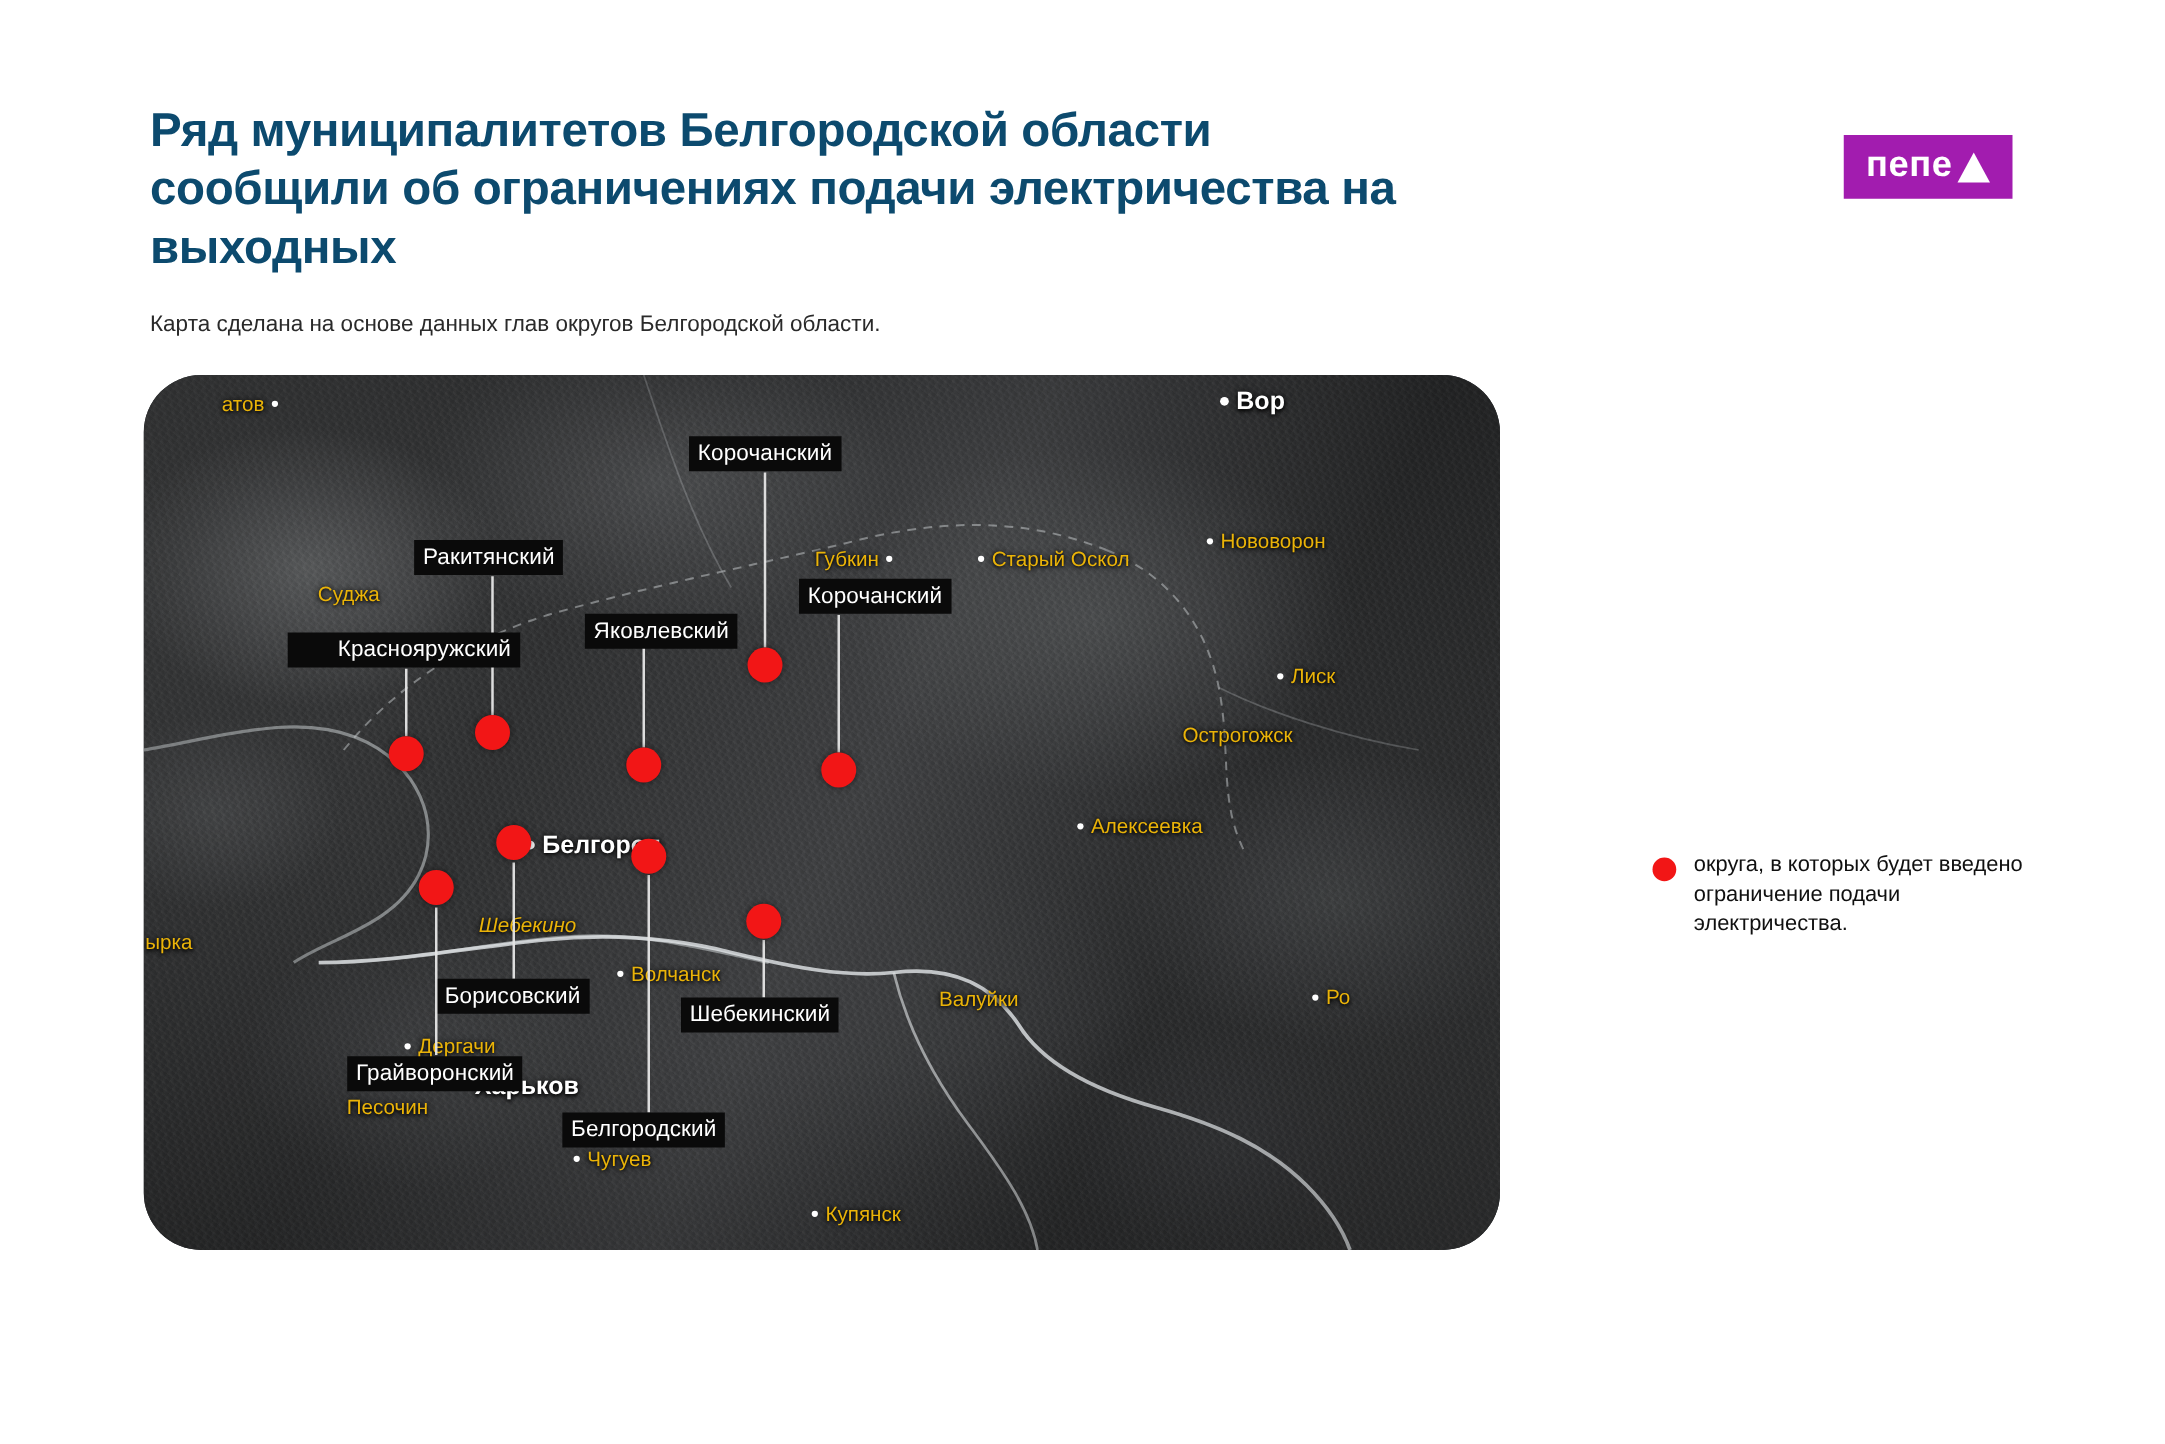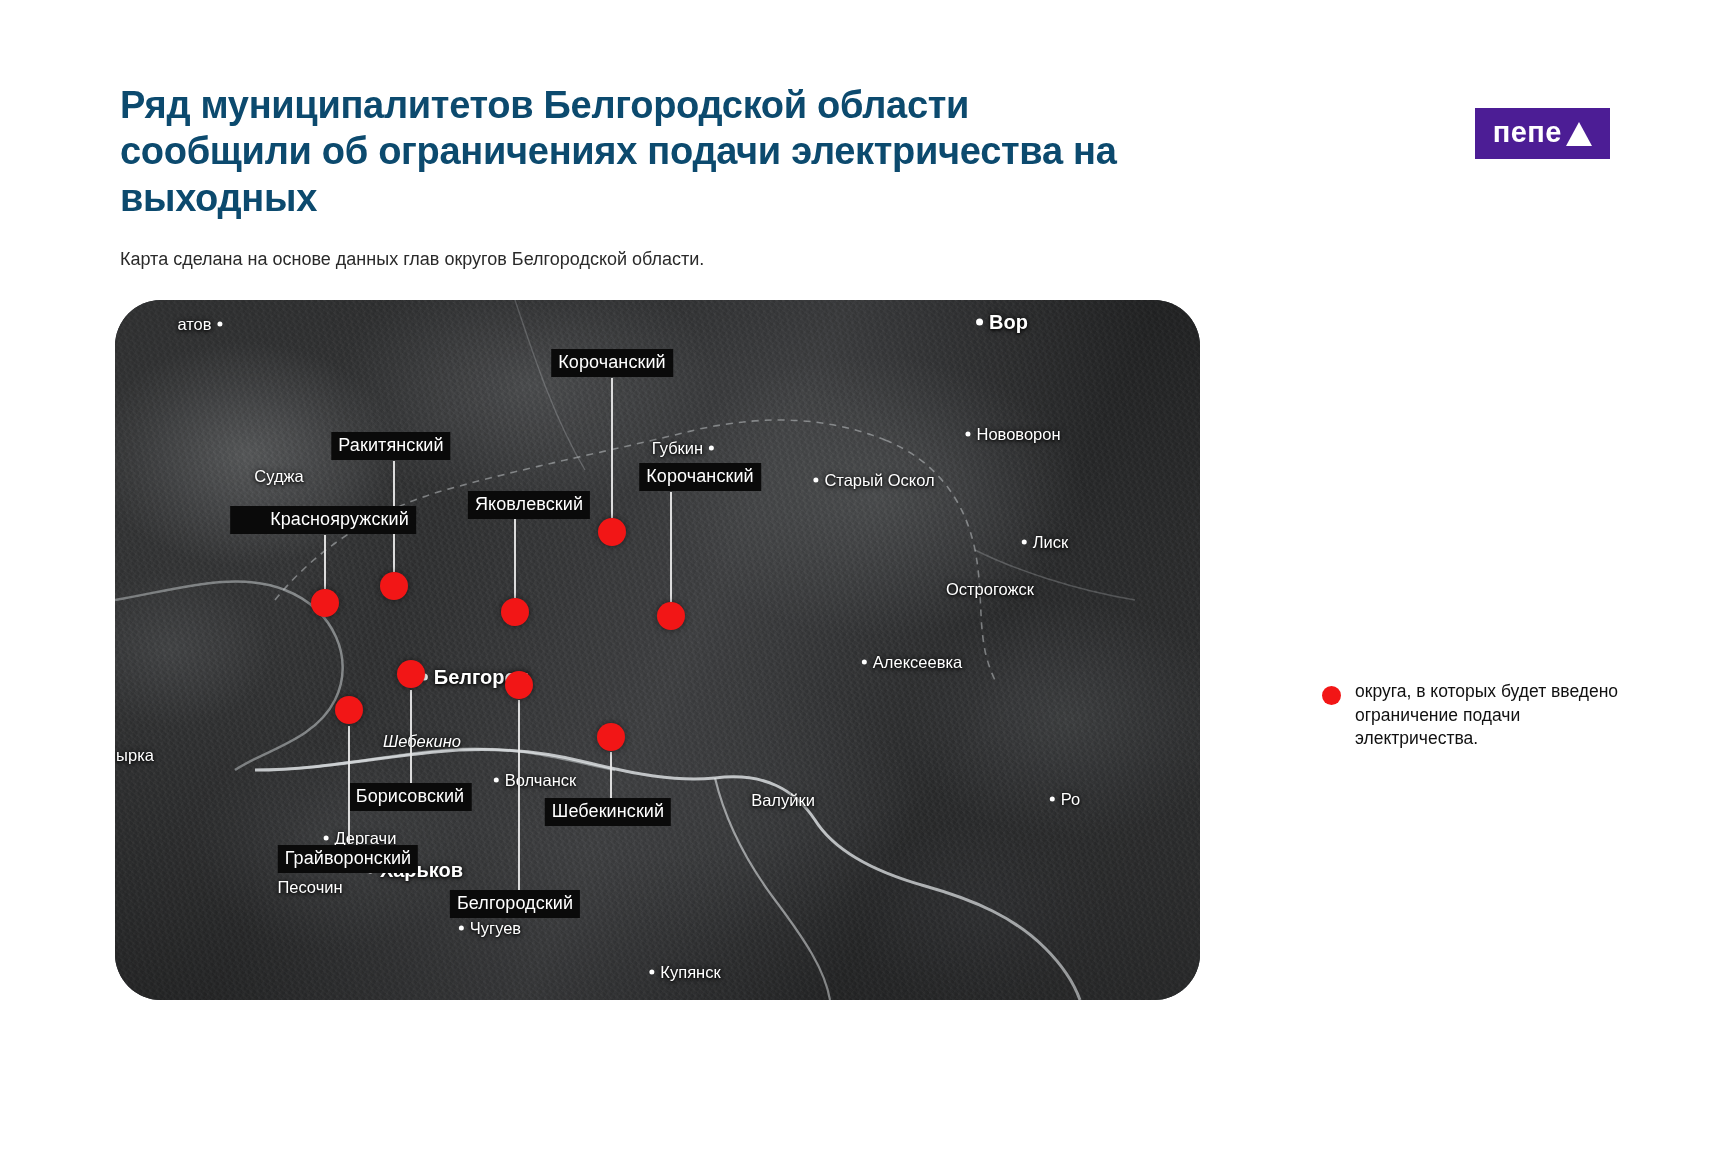--- a/index.html
+++ b/index.html
@@ -35,21 +35,21 @@
     color: #2a2a2a;
     margin: 28px 0 0 0;
     font-weight: 400;
   }
 
   
   .logo-box {
     position: absolute;
     right: 122px;
     top: 108px;
-    background: #4c1d95;
+    background: #a21caf;
     color: #ffffff;
     padding: 10px 18px 12px 18px;
     display: flex;
     align-items: center;
     gap: 2px;
   }
   .logo-text {
     font-size: 29px;
     font-weight: bold;
     letter-spacing: 0.5px;
@@ -108,21 +108,21 @@
     background: radial-gradient(ellipse 85% 85% at 50% 45%, rgba(0,0,0,0) 40%, rgba(0,0,0,0.35) 100%);
   }
   .map-svg {
     position: absolute;
     inset: 0;
   }
 
   
   .city {
     position: absolute;
-    color: #ffffff;
+    color: #eab308;
     font-size: 16.5px;
     white-space: nowrap;
     text-shadow: 0 1px 3px rgba(0,0,0,0.95), 0 0 6px rgba(0,0,0,0.8);
     transform: translate(-50%, -50%);
     pointer-events: none;
   }
   .city.big {
     font-size: 20px;
     font-weight: bold;
     color: #ffffff;
@@ -231,21 +231,21 @@
     <path d="M400 0 C 420 60, 440 120, 470 170" fill="none" stroke="#b8bcc0" stroke-width="1.4" opacity="0.3"></path>
     <path d="M860 250 C 900 270, 960 290, 1020 300" fill="none" stroke="#b8bcc0" stroke-width="1.4" opacity="0.3"></path>
   </svg>
 
   <div class="map-vignette"></div>
 
   <div id="cities">
       <div class="city dot-after" style="left: 85px; top: 24px;"><span>атов</span><span class="dot"></span></div>
       <div class="city big" style="left: 887px; top: 22px;"><span class="dot"></span><span>Вор</span></div>
       <div class="city dot-after" style="left: 568px; top: 148px;"><span>Губкин</span><span class="dot"></span></div>
-      <div class="city" style="left: 759px; top: 148px; margin-top: 32px;"><span class="dot"></span><span>Старый Оскол</span></div>
+      <div class="city" style="left: 728px; top: 148px;"><span class="dot"></span><span>Старый Оскол</span></div>
       <div class="city" style="left: 898px; top: 134px;"><span class="dot"></span><span>Нововорон</span></div>
       <div class="city" style="left: 164px; top: 176px;"><span>Суджа</span></div>
       <div class="city" style="left: 930px; top: 242px;"><span class="dot"></span><span>Лиск</span></div>
       <div class="city" style="left: 875px; top: 289px;"><span>Острогожск</span></div>
       <div class="city big" style="left: 360px; top: 377px;"><span class="dot"></span><span>Белгород</span></div>
       <div class="city" style="left: 797px; top: 362px;"><span class="dot"></span><span>Алексеевка</span></div>
       <div class="city" style="left: 307px; top: 441px; font-style: italic;"><span>Шебекино</span></div>
       <div class="city" style="left: 420px; top: 480px;"><span class="dot"></span><span>Волчанск</span></div>
       <div class="city" style="left: 668px; top: 500px;"><span>Валуйки</span></div>
       <div class="city" style="left: 950px; top: 499px;"><span class="dot"></span><span>Ро</span></div>

